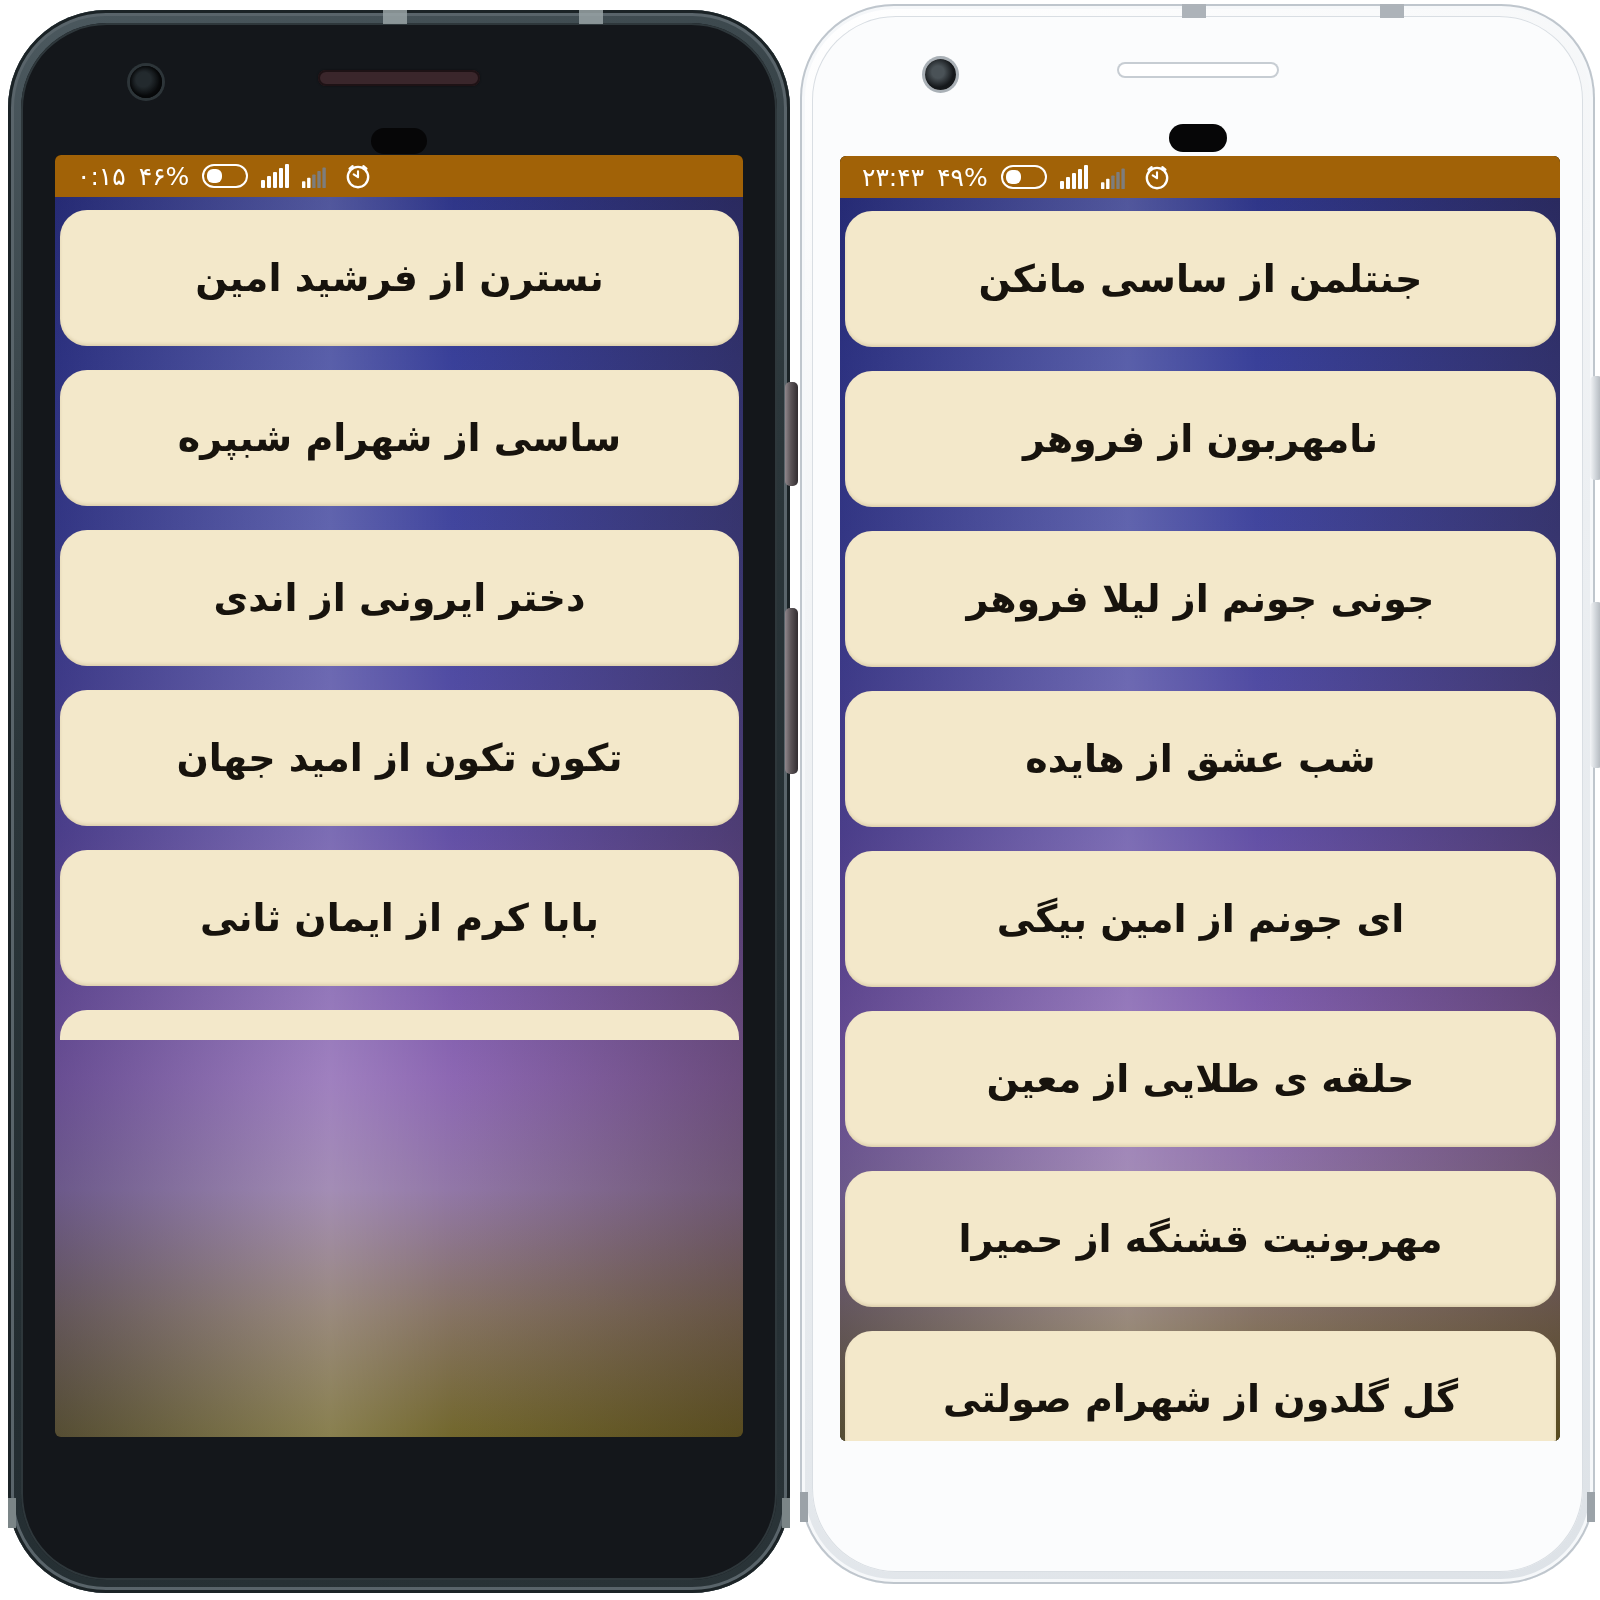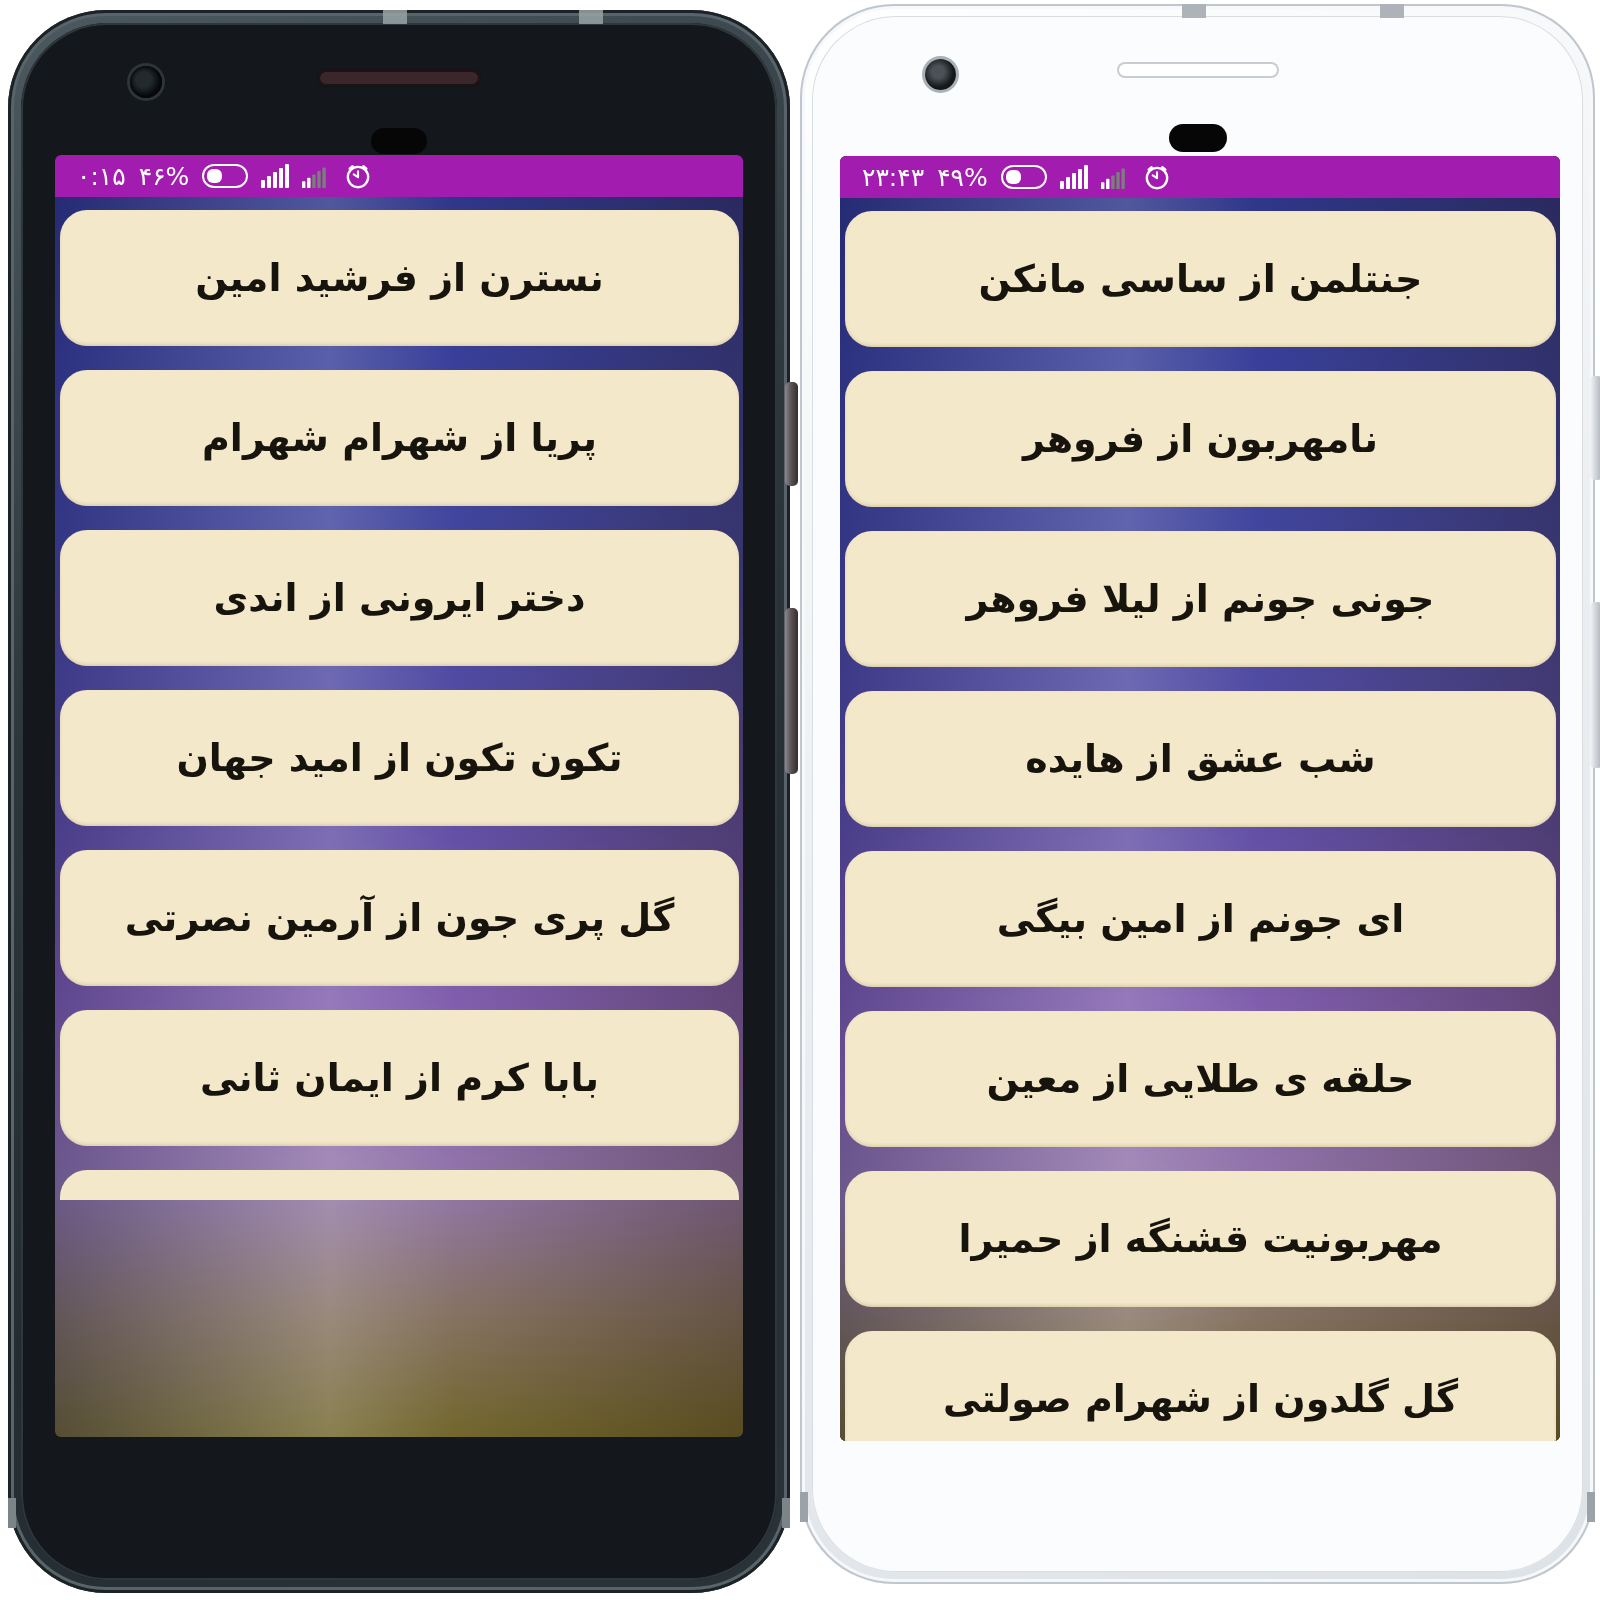--- a/index.html
+++ b/index.html
@@ -58,21 +58,21 @@
   .notch-top.n1{left:48%;} .notch-top.n2{left:73%;}
   .notch-side{position:absolute;width:8px;height:30px;top:1488px;}
   .phone.dark .notch-side{background:#7b8587;}
   .phone.light .notch-side{background:#9ba2a8;}
   .notch-side.ls{left:0;} .notch-side.rs{right:0;}
   
   .screen{position:absolute;overflow:hidden;border-radius:6px;background:#000;display:flex;flex-direction:column;}
   .phone.dark .screen{left:47px;top:145px;width:688px;height:1282px;}
   .phone.light .screen{left:40px;top:152px;width:720px;height:1285px;}
   .statusbar{
-    flex:0 0 42px;height:42px;background:#a21caf;color:#ffffff;
+    flex:0 0 42px;height:42px;background:#a16207;color:#ffffff;
     display:flex;align-items:center;gap:13px;padding-left:22px;font-size:25px;direction:ltr;
   }
   .sb-time,.sb-batt-pct{letter-spacing:1px;}
   .batt-icon{width:46px;height:24px;border:2.5px solid #fff;border-radius:13px;position:relative;box-sizing:border-box;flex:0 0 auto;}
   .batt-icon::after{content:"";position:absolute;left:3px;top:3px;bottom:3px;width:15px;background:#fff;border-radius:6px;}
   .sig{display:flex;align-items:flex-end;gap:2px;height:24px;flex:0 0 auto;}
   .sig i{display:block;width:4px;background:#fff;border-radius:1px;}
   .sig i:nth-child(1){height:8px;} .sig i:nth-child(2){height:12px;}
   .sig i:nth-child(3){height:16px;} .sig i:nth-child(4){height:20px;} .sig i:nth-child(5){height:24px;}
   .sig.weak{transform:scale(.85);transform-origin:bottom left;}
@@ -128,24 +128,23 @@
           <i></i>
         </span>
       <svg class="alarm-icon" width="30" height="30" viewBox="0 0 28 28">
         <circle cx="14" cy="15" r="9.5" fill="none" stroke="#fff" stroke-width="2.2"></circle>
         <path d="M14 15 L14 9.6 M14 15 L10 12.4" stroke="#fff" stroke-width="2" fill="none" stroke-linecap="round"></path>
         <path d="M6.2 7.2 L9 4.8 M21.8 7.2 L19 4.8" stroke="#fff" stroke-width="2.2" fill="none" stroke-linecap="round"></path>
       </svg>
     </div>
     <div class="app">
       <div class="song-btn">نسترن از فرشید امین</div>
-      <div class="song-btn">پریا از شهرام شهرام</div>
+      <div class="song-btn">ساسی از شهرام شبپره</div>
       <div class="song-btn">دختر ایرونی از اندی</div>
       <div class="song-btn">تکون تکون از امید جهان</div>
-      <div class="song-btn">گل پری جون از آرمین نصرتی</div>
       <div class="song-btn">بابا کرم از ایمان ثانی</div>
       <div class="song-btn partial"></div>
     </div>
   </div>
 </div>
 
 <div class="phone light">
   <div class="bezel"></div>
   <div class="notch-top n1"></div>
   <div class="notch-top n2"></div>

